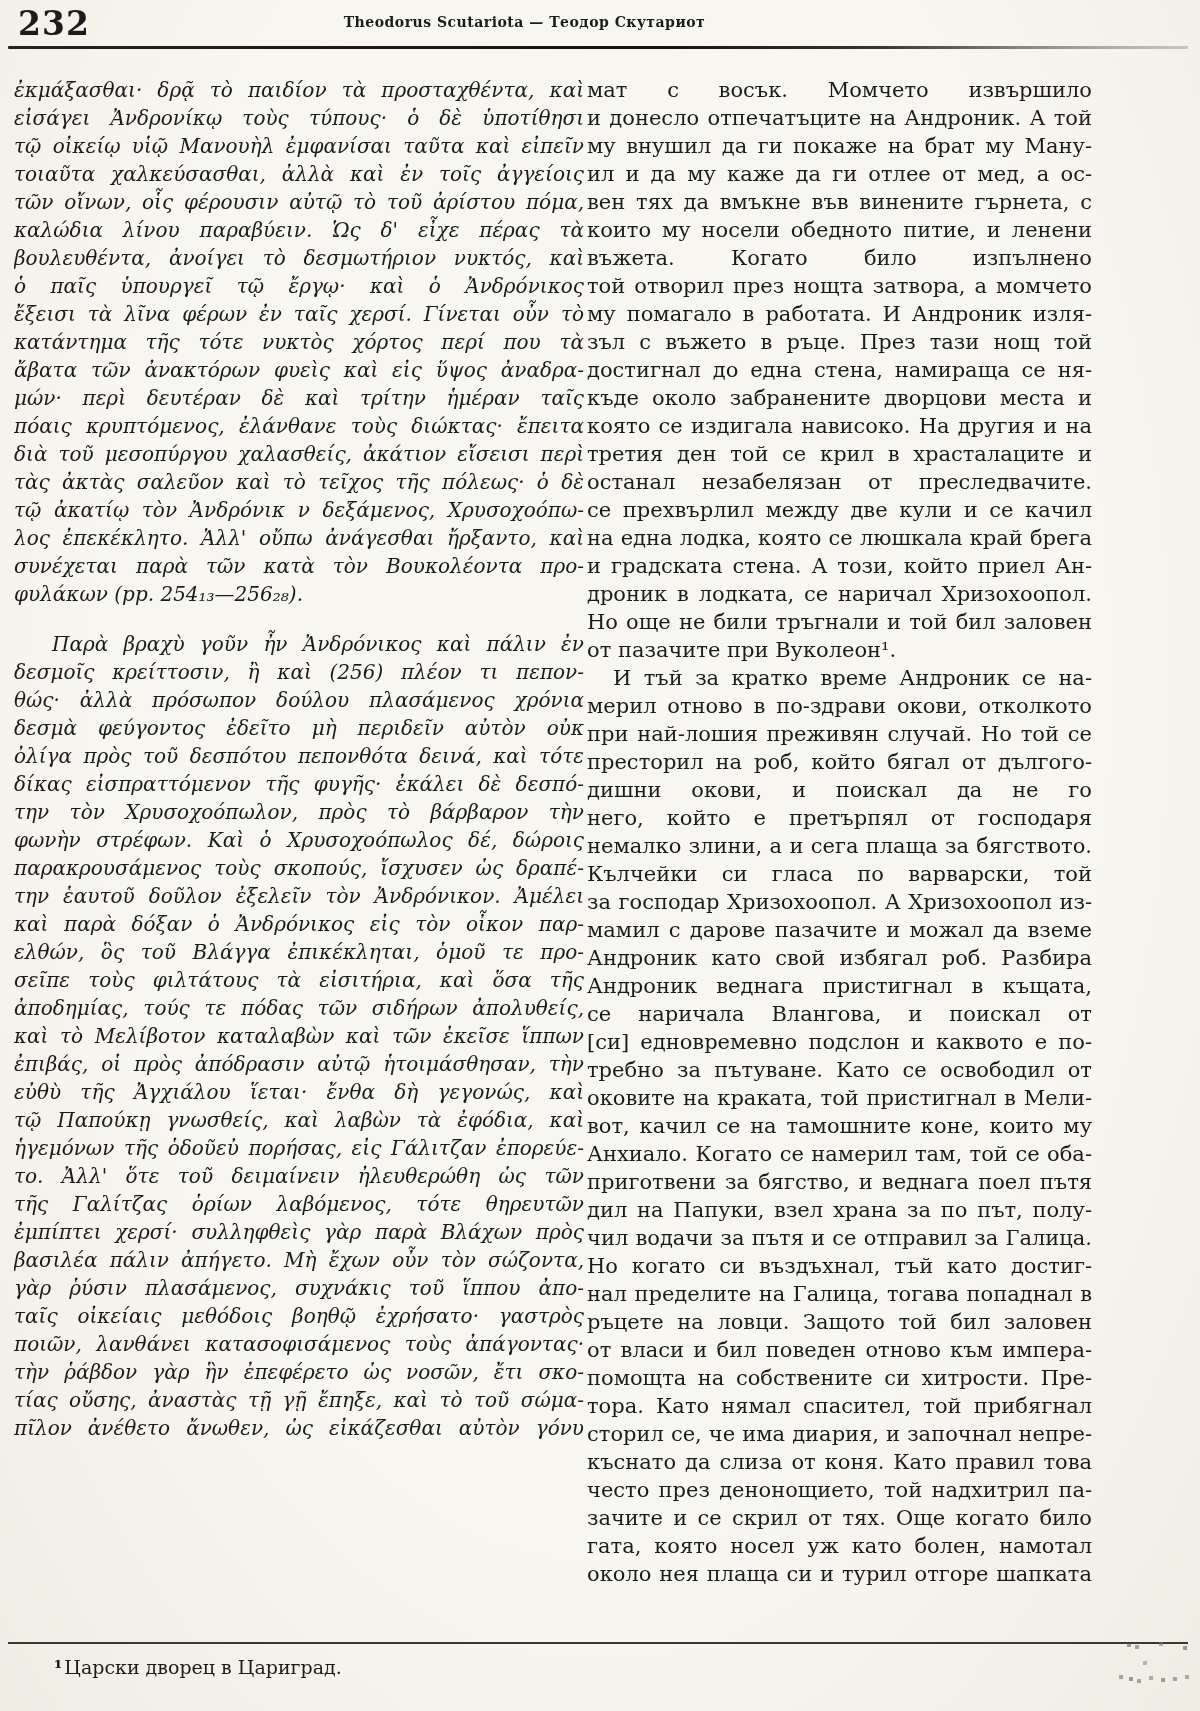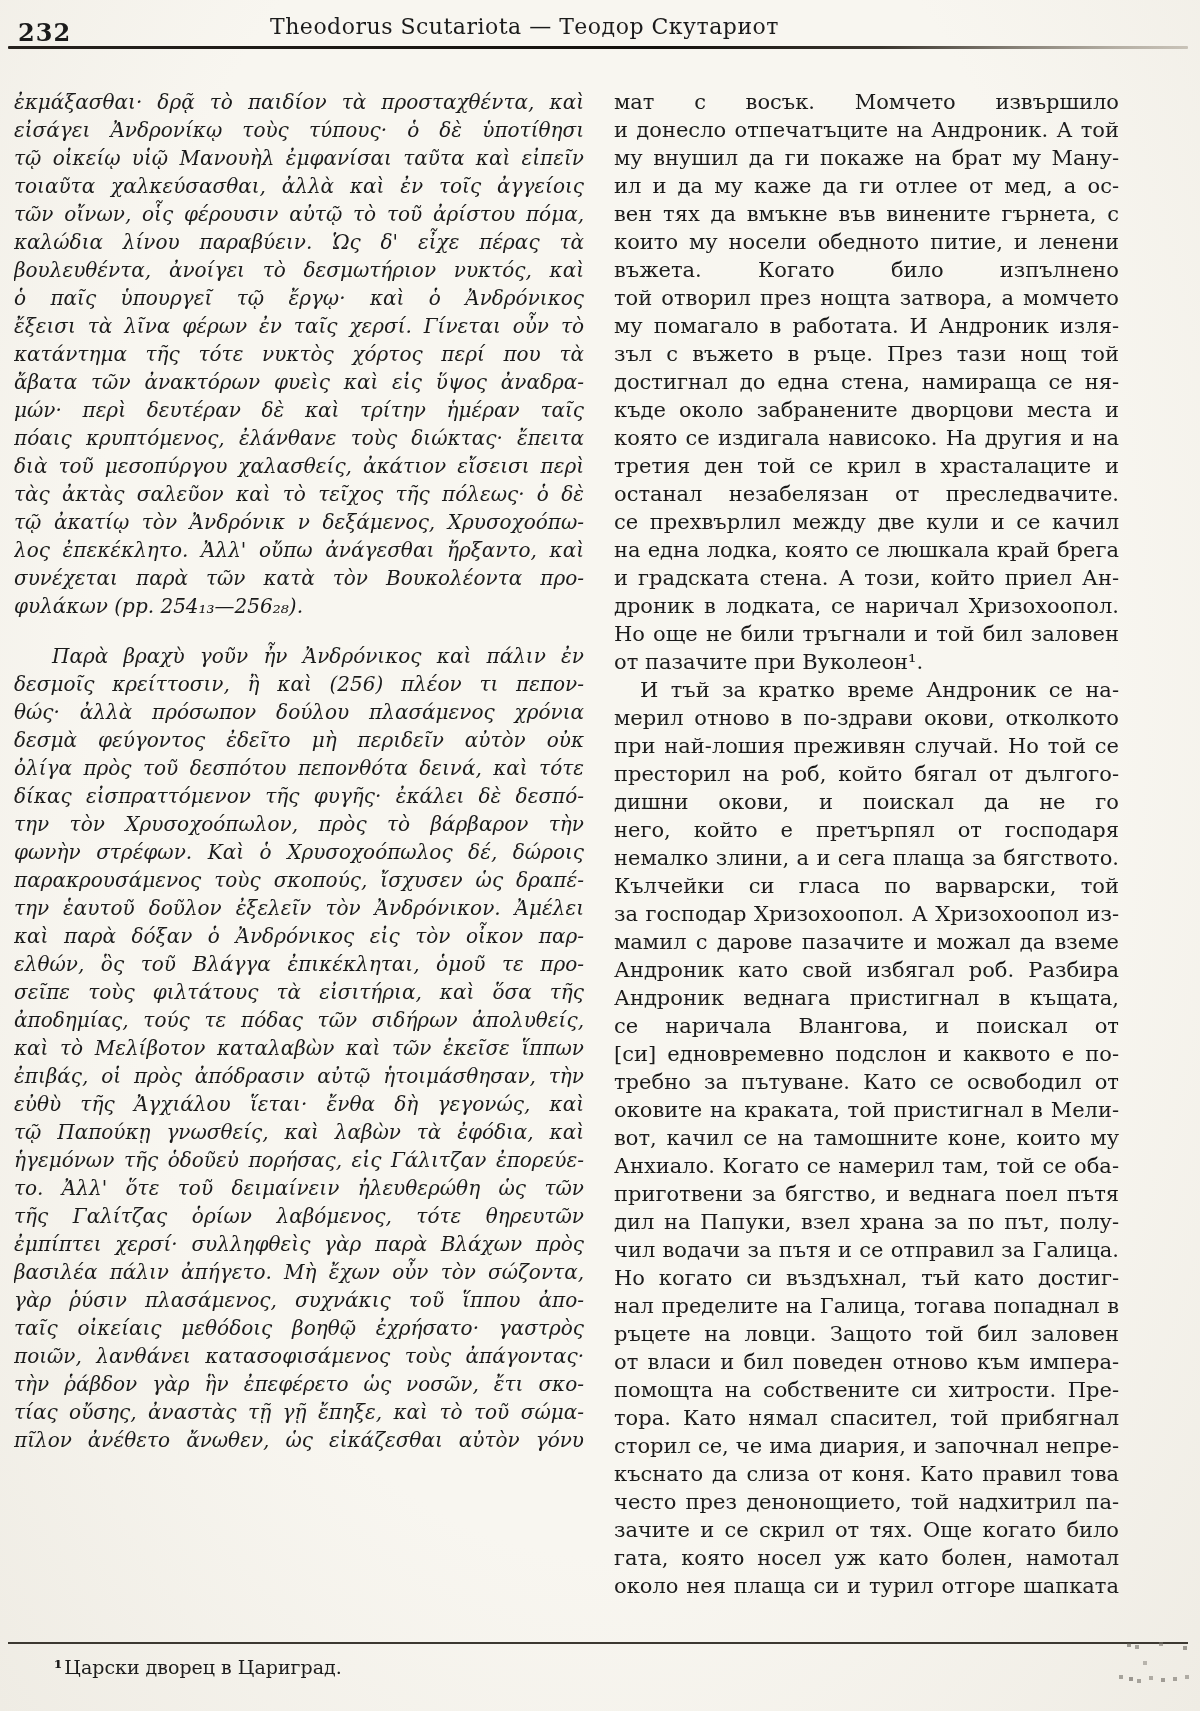--- a/index.html
+++ b/index.html
@@ -4,27 +4,27 @@
 <style>
   html,body{margin:0;padding:0}
   body{
     width:1200px;height:1711px;position:relative;overflow:hidden;
     background:#f6f4ee;
     background-image:radial-gradient(ellipse at 50% 40%, #f8f6f0 60%, #efece4 100%);
     color:#1b1b1b;
     font-family:"DejaVu Serif", serif;
   }
   .page{position:absolute;inset:0}
-  .pagenum{position:absolute;left:18px;top:18px;font-size:24px;font-weight:700;letter-spacing:1px}
-  .title{position:absolute;left:0;top:14px;width:1049px;text-align:center;font-size:22px;font-weight:400;letter-spacing:.5px}
+  .pagenum{position:absolute;left:18px;top:4px;font-size:33px;font-weight:700;letter-spacing:1px}
+  .title{position:absolute;left:0;top:14px;width:1049px;text-align:center;font-size:14px;font-weight:700;letter-spacing:.5px}
   .header-rule{
     position:absolute;top:46px;left:8px;width:1180px;height:3px;border-radius:1px;
     background:linear-gradient(to right,#26221e 0,#14110d 55%,#3a352e 74%,#8a847a 86%,#b5afa4 94%,#c9c3b8 100%);
   }
-  .columns{position:absolute;top:88px;left:14px;width:1090px;display:flex;gap:30px}
+  .columns{position:absolute;top:76px;left:14px;width:1090px;display:flex;gap:3px}
   .col{flex:none}
   .greek{width:570px;font-style:italic;font-size:20px}
   .bulgarian{width:505px;font-size:21px}
   .greek .para + .para{margin-top:22px}
   .tline{
     height:28px;line-height:28px;overflow:hidden;
     text-align:justify;text-align-last:justify;
   }
   .tline.flush{text-align-last:left}
   .greek .para.indent .tline.first{padding-left:38px}

